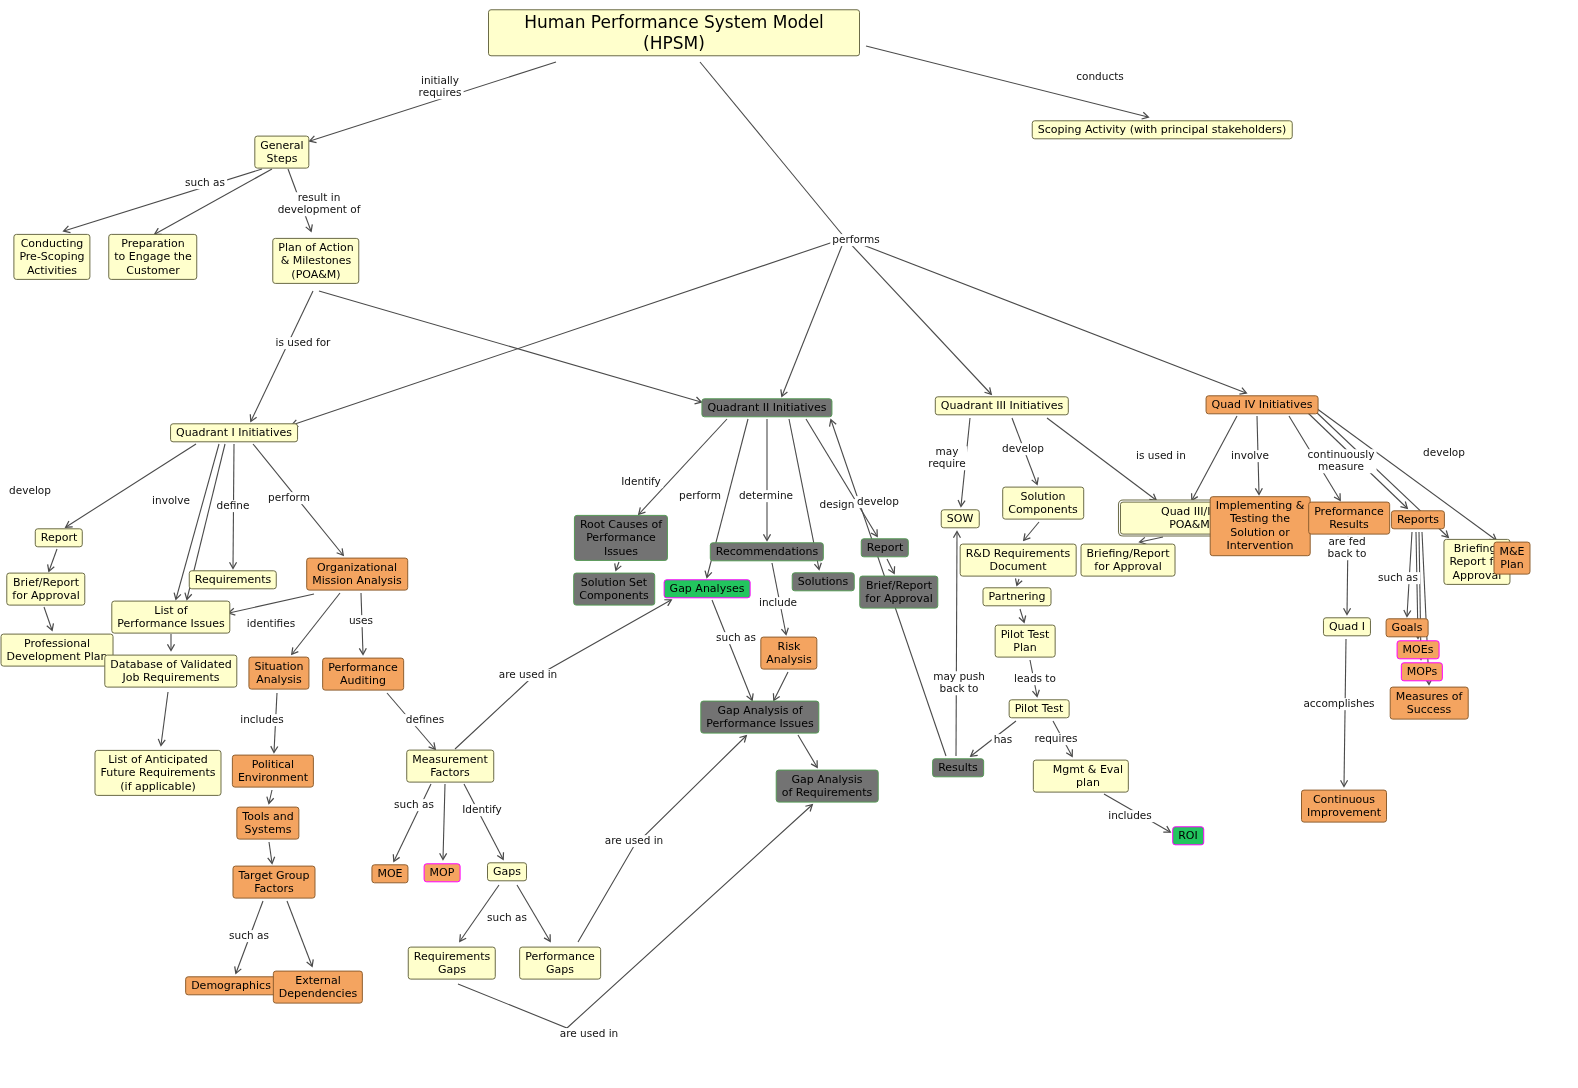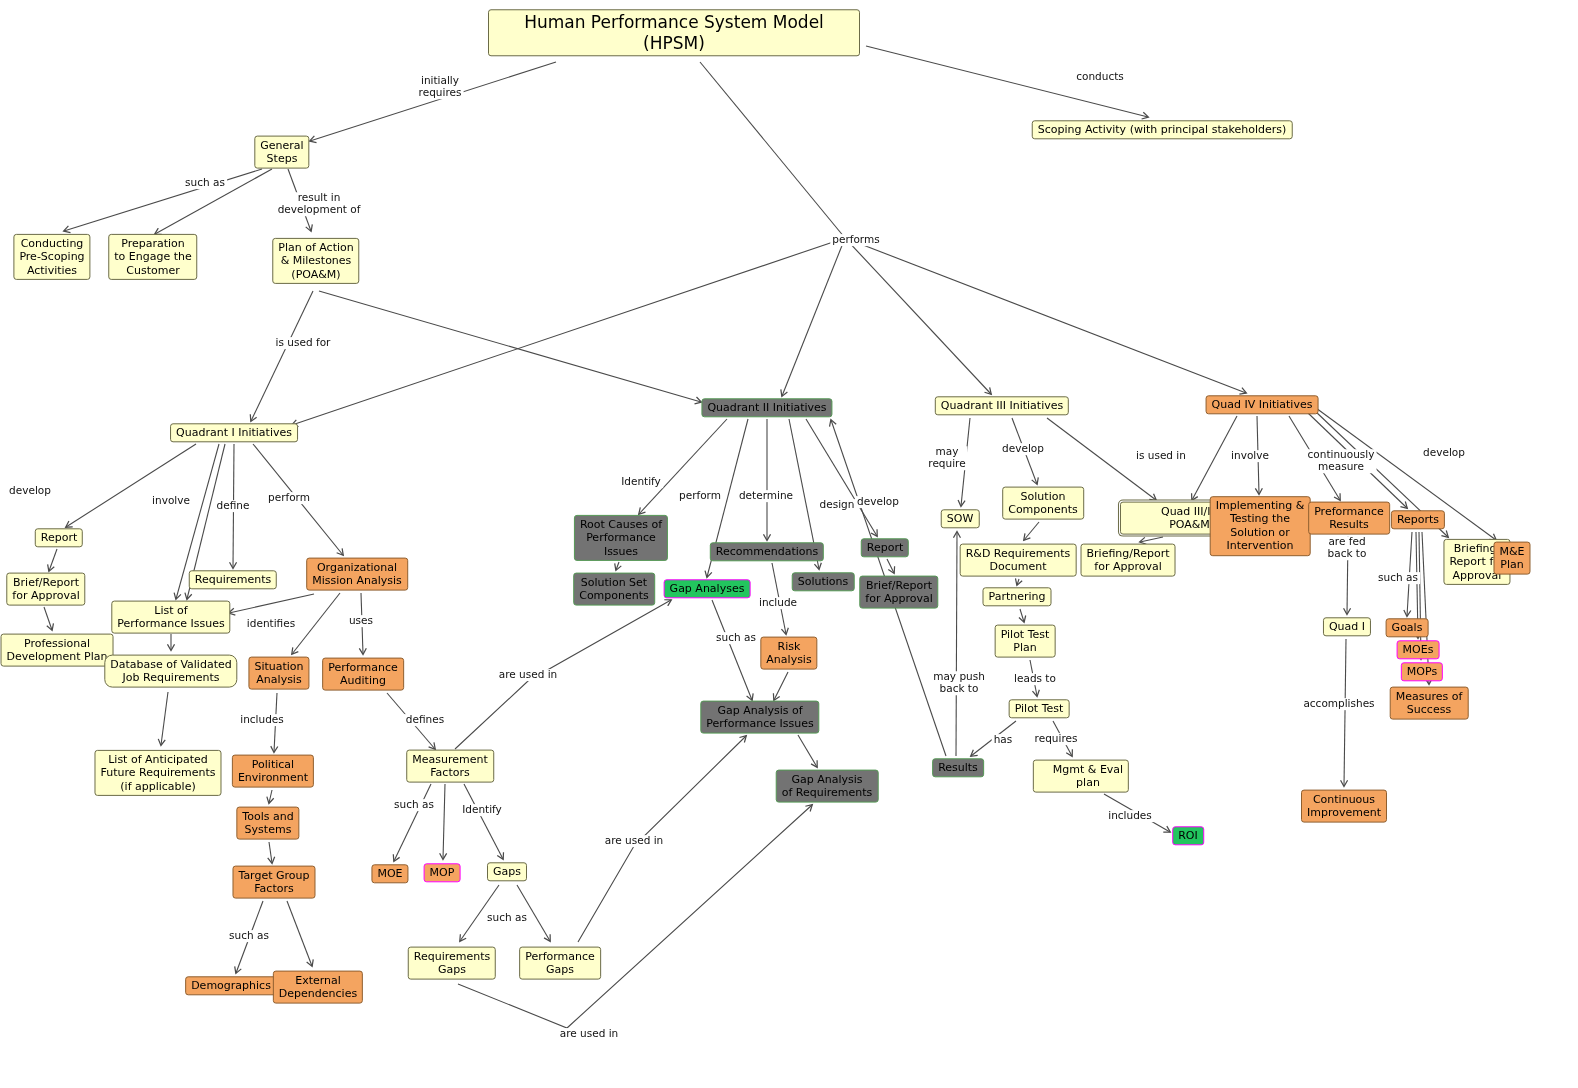--- a/index.html
+++ b/index.html
@@ -179,21 +179,21 @@
     <div class="node" style="left: 1002px; top: 406px;">Quadrant III Initiatives</div>
     <div class="node orange" style="left: 1262px; top: 405px;">Quad IV Initiatives</div>
     <div class="node" style="left: 59px; top: 538px;">Report</div>
     <div class="node" style="left: 46px; top: 589px;">Brief/Report
 for Approval</div>
     <div class="node" style="left: 57px; top: 650px;">Professional
 Development Plan</div>
     <div class="node" style="left: 233px; top: 580px;">Requirements</div>
     <div class="node" style="left: 171px; top: 617px;">List of
 Performance Issues</div>
-    <div class="node" style="left: 171px; top: 671px; border-radius: 8px;">Database of Validated
+    <div class="node" style="left: 171px; top: 671px;">Database of Validated
 Job Requirements</div>
     <div class="node" style="left: 158px; top: 773px;">List of Anticipated
 Future Requirements
 (if applicable)</div>
     <div class="node orange" style="left: 357px; top: 574px;">Organizational
 Mission Analysis</div>
     <div class="node orange" style="left: 279px; top: 673px;">Situation
 Analysis</div>
     <div class="node orange" style="left: 363px; top: 674px;">Performance
 Auditing</div>

